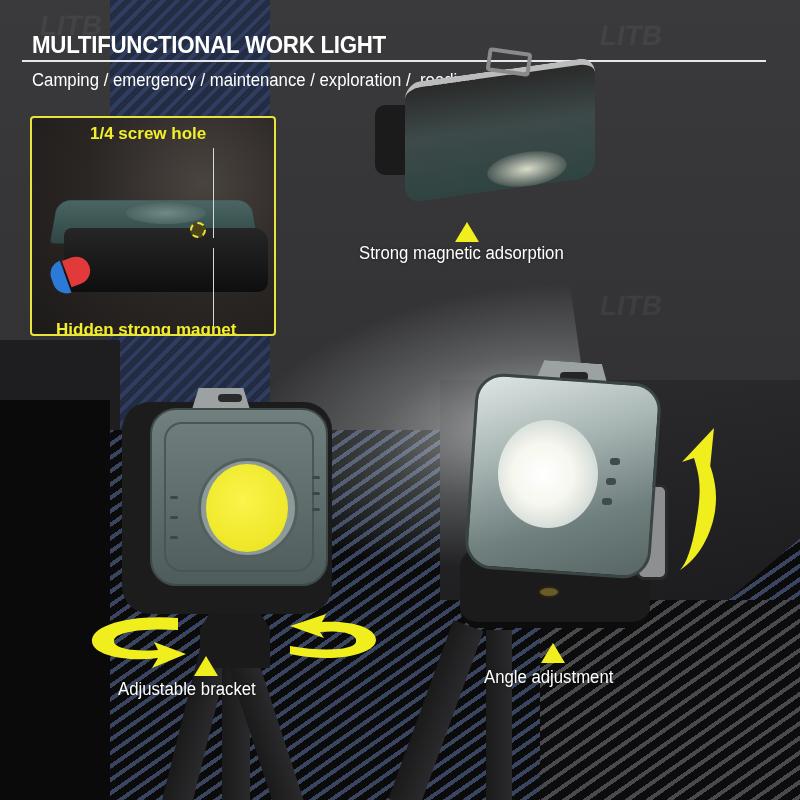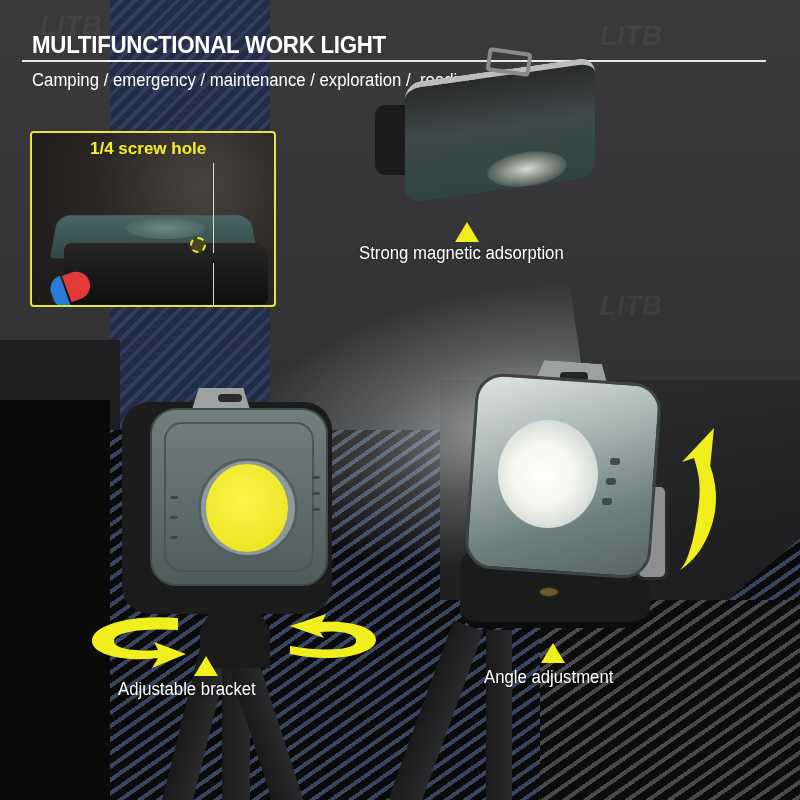--- a/index.html
+++ b/index.html
@@ -23,21 +23,21 @@
     transform: skewX(-10deg); }
 
   
   .title { position: absolute; left: 32px; top: 31px; color: #fff; font-weight: bold; font-size: 24px;
     letter-spacing: -0.3px; transform: scaleX(0.93); transform-origin: left; }
   .rule { position: absolute; left: 22px; top: 60px; width: 744px; height: 2px; background: #e8e8e8; }
   .subtitle { position: absolute; left: 32px; top: 70px; color: #fff; font-size: 18px;
     transform: scaleX(0.93); transform-origin: left; white-space: pre; }
 
   
-  .inset { position: absolute; left: 30px; top: 131px; width: 246px; height: 176px;
+  .inset { position: absolute; left: 30px; top: 116px; width: 246px; height: 220px;
     border: 2px solid #e8e43a; border-radius: 4px; overflow: hidden;
     background: radial-gradient(circle at 70% 30%, #4a4440 0%, #2a2624 50%, #1c1a19 100%); }
   .inset-label { position: absolute; color: #f2ee2a; font-weight: bold; font-size: 17px; white-space: nowrap; }
   .inset .lbl-top { left: 58px; top: 6px; }
   .inset .lbl-bot { left: 24px; top: 202px; }
   .leader { position: absolute; left: 181px; width: 1px; background: #d8d8d8; }
   .inset .device { position: absolute; left: 16px; top: 80px; width: 220px; height: 100px; }
   .inset .dev-top { position: absolute; left: 6px; top: 0; width: 200px; height: 46px;
     background: linear-gradient(180deg, #4a6664, #2f4644); border-radius: 14px 14px 4px 4px;
     transform: perspective(200px) rotateX(20deg); }

